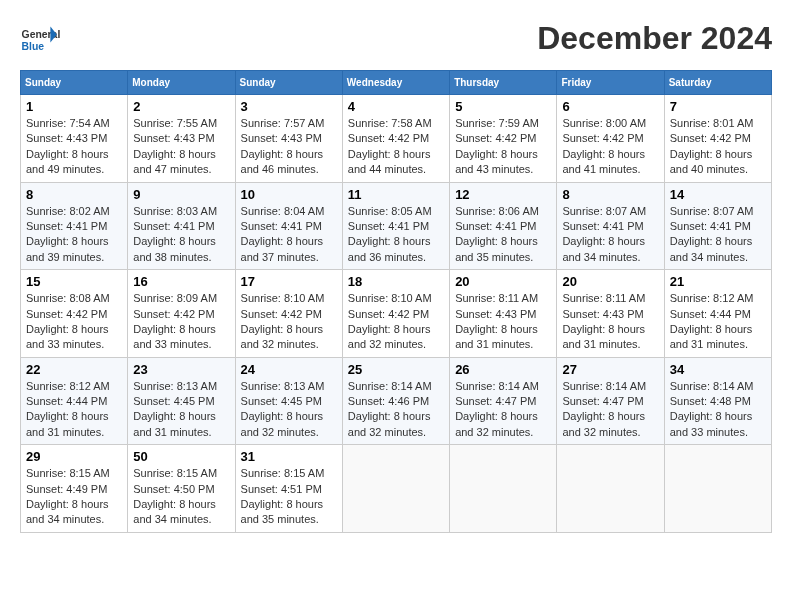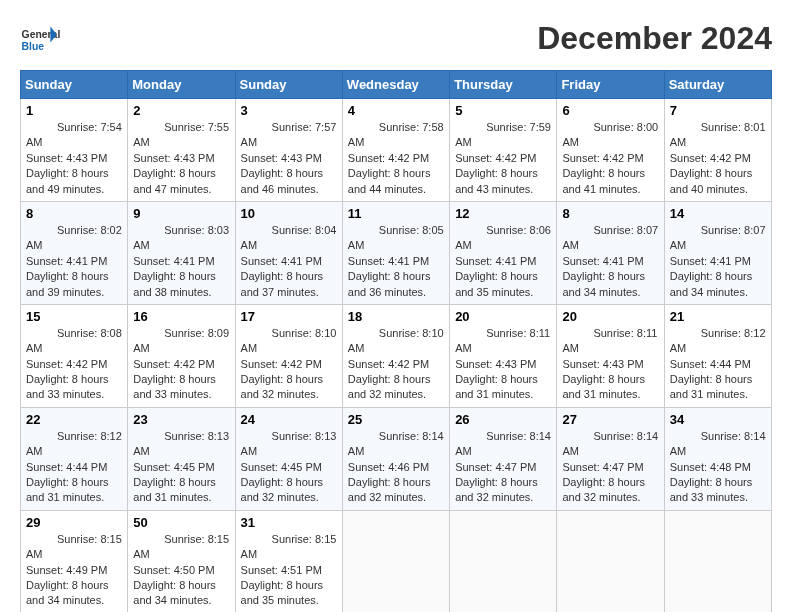--- a/index.html
+++ b/index.html
@@ -44,21 +44,21 @@
     .calendar {
       width: 100%;
       border-collapse: collapse;
       font-size: 11px;
     }
     .calendar th {
       background-color: #3a7bbf;
       color: white;
       padding: 6px 4px;
       text-align: left;
-      font-size: 13px;
+      font-size: 10px;
       font-weight: bold;
       border: 1px solid #2a6aae;
     }
     .calendar td {
       vertical-align: top;
       padding: 4px 5px;
       border: 1px solid #ccc;
       width: calc(100% / 7);
       min-height: 80px;
       background: #fff;
@@ -68,21 +68,20 @@
     }
     .day-num {
       font-size: 13px;
       font-weight: bold;
       display: block;
       margin-bottom: 2px;
     }
     .day-info {
       color: #333;
       line-height: 1.4;
-      margin-left: 31px;
     }
     .empty-cell {
       background: #f9f9f9 !important;
     }
   </style>
 </head>
 <body>
 
 <div class="header-area">
   <div class="logo">

